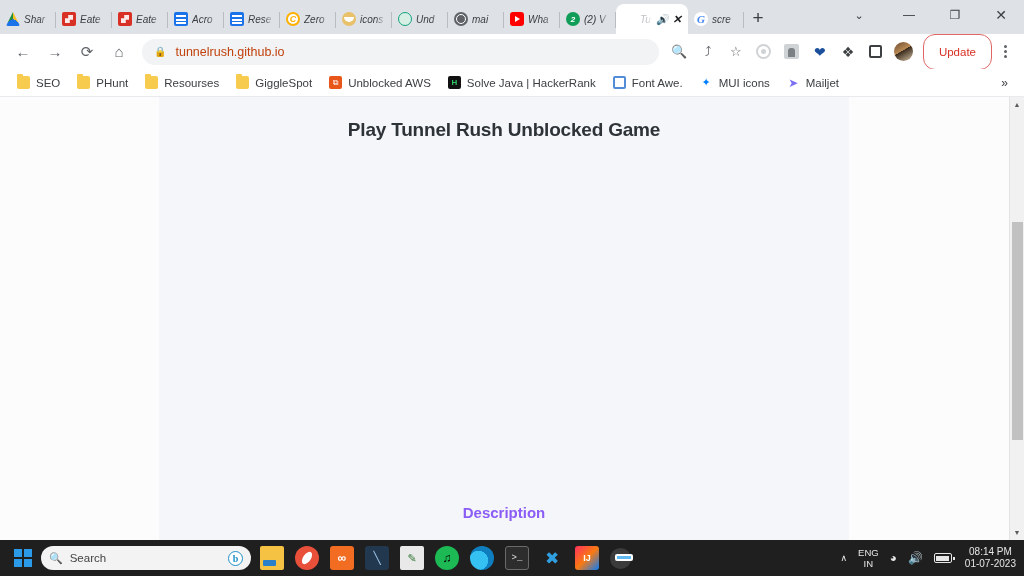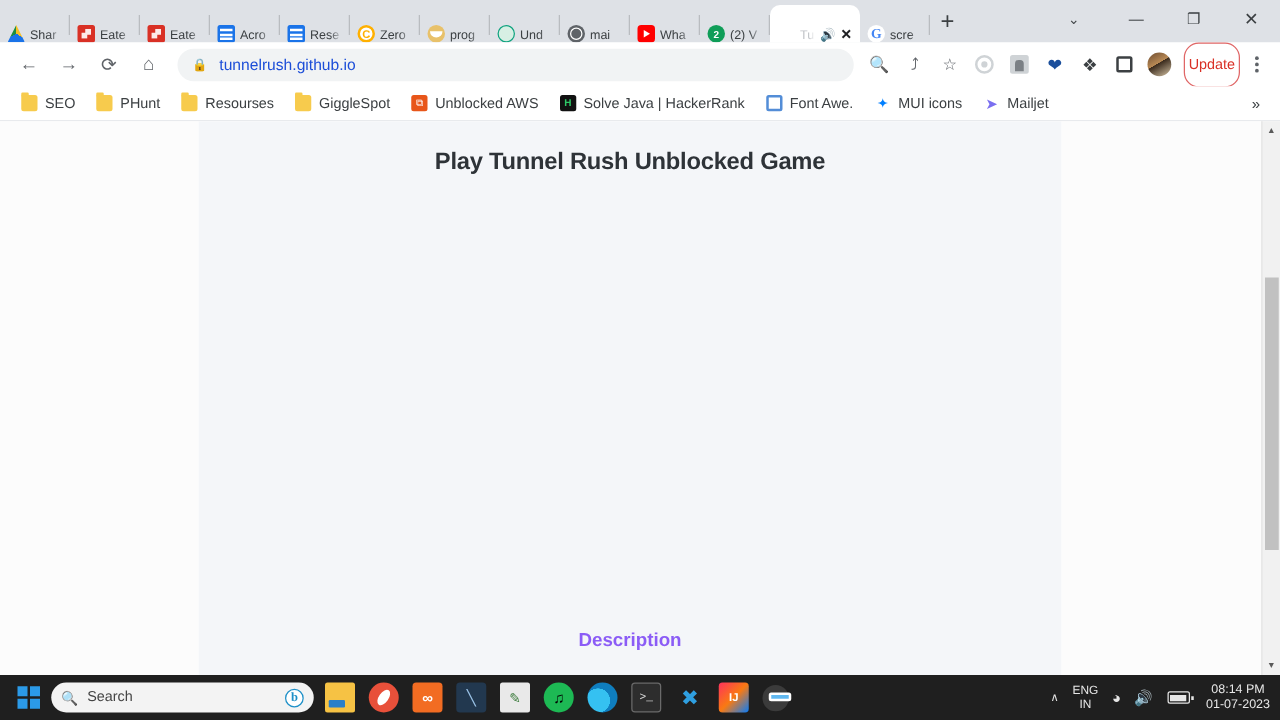--- a/index.html
+++ b/index.html
@@ -10,23 +10,23 @@
   }
   #app { position: relative; width: 1024px; height: 576px; }
 
   
   .tabstrip {
     position: absolute; top: 0; left: 0; width: 1024px; height: 34px;
     background: #dee1e6; display: flex; align-items: flex-end;
   }
   .tabs { display: flex; align-items: flex-end; height: 34px; }
   .tab {
-    position: relative; height: 30px; width: 56px; display: flex; align-items: flex-end;
+    position: relative; height: 30px; width: 56px; display: flex; align-items: center;
     padding: 0 6px; gap: 4px; font-size: 10px; color: #3c4043; overflow: hidden;
-    border-top-left-radius: 8px; border-top-right-radius: 8px;
+    border-top-left-radius: 8px; border-top-right-radius: 8px; font-style: italic;
   }
   .tab .tab-label {
     white-space: nowrap; overflow: hidden; flex: 1 1 auto;
     -webkit-mask-image: linear-gradient(to right, #000 60%, transparent 100%);
     mask-image: linear-gradient(to right, #000 60%, transparent 100%);
   }
   .tab::after {
     content: ""; position: absolute; right: 0; top: 8px; height: 16px; width: 1px;
     background: #b9bcc0;
   }
@@ -74,35 +74,35 @@
     background: #fff; display: flex; align-items: center; padding: 0 8px; gap: 2px;
   }
   .navbtn { width: 30px; height: 30px; display:flex; align-items:center; justify-content:center;
     color:#5f6368; font-size:15px; }
   .omnibox {
     flex: 1 1 auto; height: 26px; background: #f1f3f4; border-radius: 13px;
     display: flex; align-items: center; padding: 0 12px; gap: 9px; margin: 0 6px;
     max-width: 560px;
   }
   .lock { font-size: 10px; color: #5f6368; }
-  .url { font-size: 12.5px; color: #1d4ed8; }
+  .url { font-size: 12.5px; color: #c2410c; }
   .omni-actions { display:flex; align-items:center; gap:2px; margin-left:auto; }
   .tb-icon { width:26px; height:26px; display:flex; align-items:center; justify-content:center;
      color:#5f6368; font-size:13px; }
   .sq-react { width:15px;height:15px;border-radius:50%;border:2px solid #cfd3d6; position:relative;}
   .sq-react::after{content:"";position:absolute;inset:3px;background:#cfd3d6;border-radius:50%;}
   .sq-img { width:15px;height:15px;background:#cfd3d6;border-radius:2px;position:relative;}
   .sq-img::after{content:"";position:absolute;left:4px;top:4px;width:7px;height:9px;background:#7b8085;border-radius:3px 3px 0 0;}
   .heart { color:#1b4f9c; font-size:14px; }
   .puzzle { color:#3c4043; font-size:14px; }
   .sidepanel { width:13px;height:13px;border:2px solid #3c4043;border-radius:2px; }
   .avatar { width:19px;height:19px;border-radius:50%;
      background: linear-gradient(150deg,#6b4a2f 0%, #b98a55 45%, #3a2a1c 46%, #d7c5a6 100%); }
   .update-btn { height:36px; border:1px solid #e06666; border-radius:12px; color:#d93025;
-     font-size:11.5px; display:flex; align-items:center; padding:0 3px; margin-left:4px; }
+     font-size:11.5px; display:flex; align-items:center; padding:0 15px; margin-left:4px; }
   .kebab { width:22px; display:flex; flex-direction:column; align-items:center; gap:2px; }
   .kebab i { width:3px;height:3px;background:#5f6368;border-radius:50%; display:block;}
 
   
   .bookmarks {
     position:absolute; top:69px; left:0; width:1024px; height:28px; background:#fff;
     display:flex; align-items:center; padding:0 10px; gap:3px; border-bottom:1px solid #e8eaed;
   }
   .bm { display:flex; align-items:center; gap:6px; padding:3px 7px; border-radius:4px;
      font-size:11.5px; color:#3c4043; white-space:nowrap; }
@@ -226,21 +226,21 @@
         <div class="tab">
           <span class="favicon fi-blue"></span>
           <span class="tab-label">Rese</span>
         </div>
         <div class="tab">
           <span class="favicon fi-zero">C</span>
           <span class="tab-label">Zero</span>
         </div>
         <div class="tab">
           <span class="favicon fi-mail"></span>
-          <span class="tab-label">prog</span>
+          <span class="tab-label">icons</span>
         </div>
         <div class="tab">
           <span class="favicon fi-gpt"></span>
           <span class="tab-label">Und</span>
         </div>
         <div class="tab">
           <span class="favicon fi-globe"></span>
           <span class="tab-label">mai</span>
         </div>
         <div class="tab">

